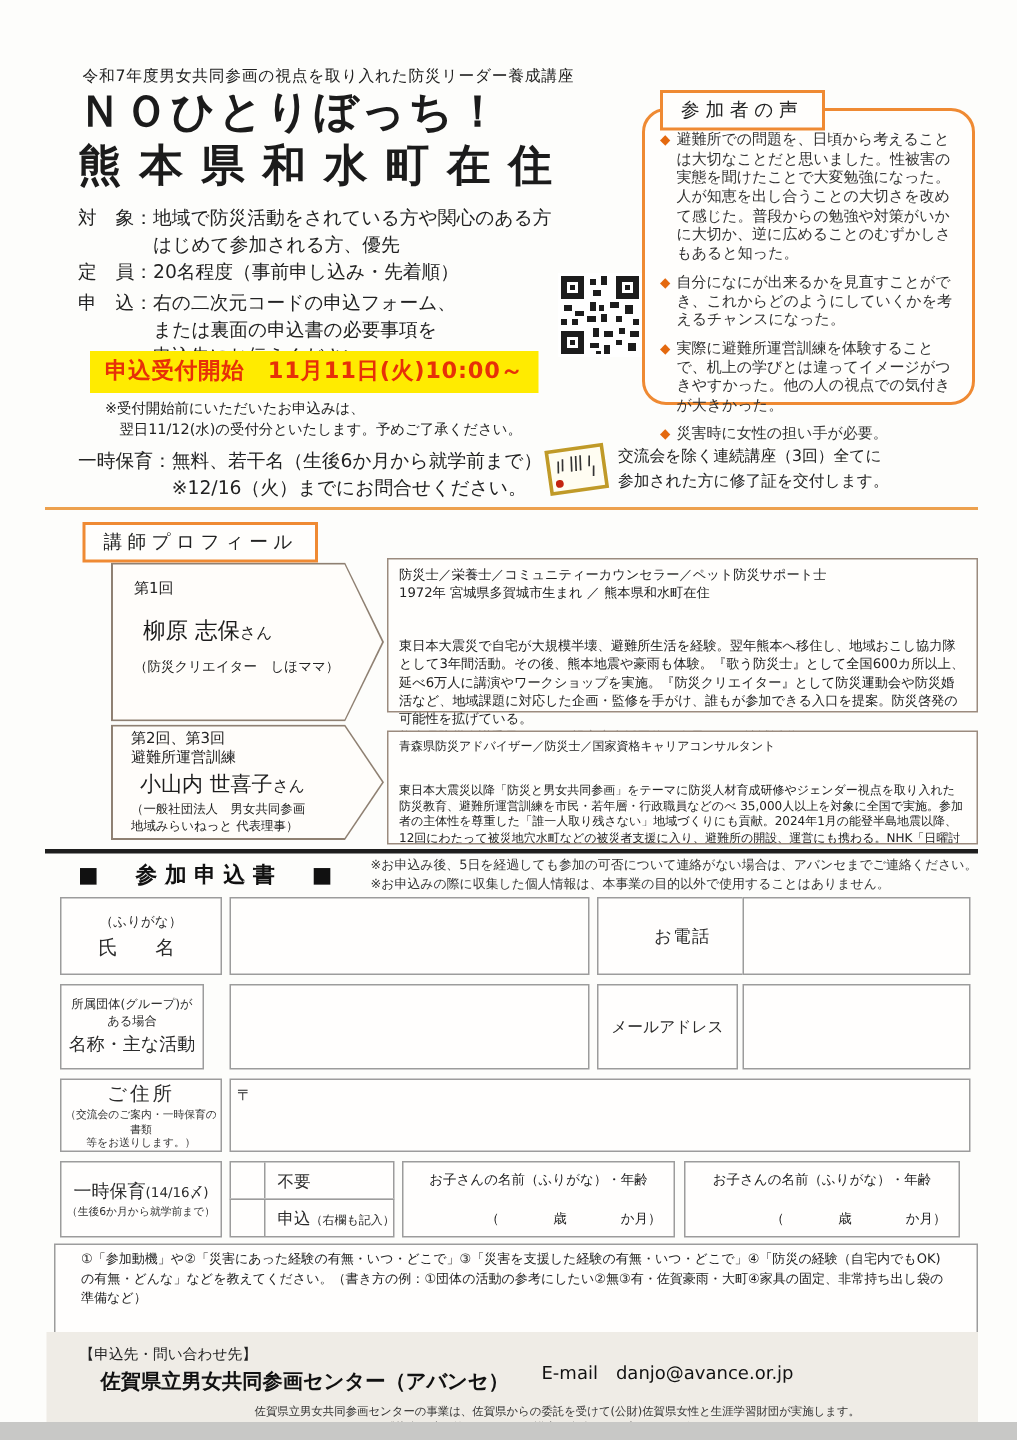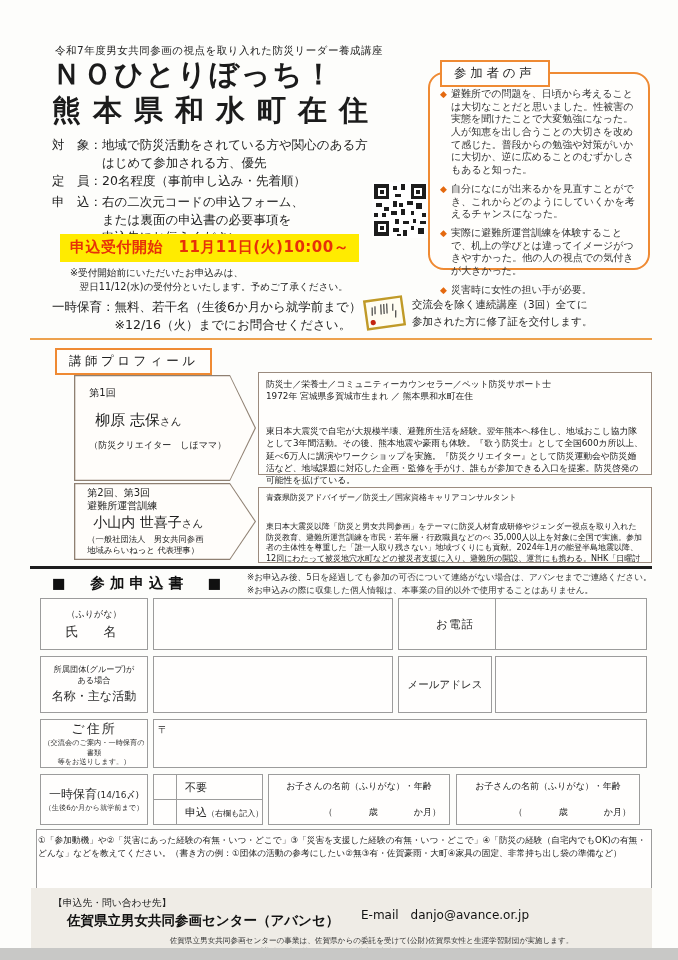--- a/index.html
+++ b/index.html
@@ -67,37 +67,37 @@
 
   
   .form-title{left:52px;top:574px;font-size:14.5px;font-weight:bold;letter-spacing:.35em;color:#111;white-space:nowrap;}
   .form-notes{left:247px;top:571px;font-size:8.6px;line-height:1.5;color:#333;}
   .cell{position:absolute;border:1px solid #9c9c9c;background:#fffefd;box-sizing:border-box;}
   .lblcell{display:flex;flex-direction:column;align-items:center;justify-content:center;text-align:center;}
   .c-name-l{left:40px;top:598px;width:108px;height:52px;}
   .c-name-i{left:153px;top:598px;width:240px;height:52px;}
   .c-phone-l{left:398px;top:598px;width:114px;height:52px;}
   .c-phone-i{left:495px;top:598px;width:152px;height:52px;}
-  .c-org-l{left:40px;top:656px;width:108px;height:57px;}
+  .c-org-l{left:40px;top:656px;width:96px;height:57px;}
   .c-org-i{left:153px;top:656px;width:240px;height:57px;}
   .c-email-l{left:398px;top:656px;width:94px;height:57px;}
   .c-email-i{left:495px;top:656px;width:152px;height:57px;}
   .c-addr-l{left:40px;top:719px;width:108px;height:49px;}
   .c-addr-i{left:153px;top:719px;width:494px;height:49px;}
   .c-cc-l{left:40px;top:774px;width:108px;height:51px;}
   .c-cc-no{left:153px;top:774px;width:110px;height:26px;display:flex;align-items:center;}
   .c-cc-yes{left:153px;top:799px;width:110px;height:26px;display:flex;align-items:center;}
   .ccbox{width:22px;align-self:stretch;border-right:1px solid #9c9c9c;flex:0 0 auto;}
   .cclab{font-size:11px;padding-left:8px;white-space:nowrap;}
   .cclab .small{font-size:8px;}
   .c-child1{left:268px;top:774px;width:182px;height:51px;}
   .c-child2{left:456px;top:774px;width:184px;height:51px;}
   .child-h{position:absolute;top:5px;left:0;right:0;text-align:center;font-size:9px;color:#222;}
   .child-age{position:absolute;bottom:5px;right:8px;font-size:9px;color:#222;}
-  .c-q{left:36px;top:829px;width:616px;height:73px;font-size:8.7px;line-height:1.5;padding:4px 1px;color:#222;}
+  .c-q{left:36px;top:829px;width:616px;height:73px;font-size:8.7px;line-height:1.5;padding:4px 17px;color:#222;}
   .fsmall{font-size:7.2px;line-height:1.35;color:#333;}
   .fl-name-f{font-size:9px;margin-bottom:2px;}
   .fl-name{font-size:13px;letter-spacing:6px;}
   .fl-org-n{font-size:8.2px;line-height:1.3;}
   .fl-org{font-size:12px;margin-top:2px;white-space:nowrap;}
   .fl-phone{font-size:11.5px;letter-spacing:1px;}
   .fl-email{font-size:10.5px;white-space:nowrap;}
   .fl-addr{font-size:13px;letter-spacing:2px;}
   .postal{position:absolute;left:4px;top:3px;font-size:10px;color:#222;}
   .fl-cc{font-size:12px;white-space:nowrap;}

